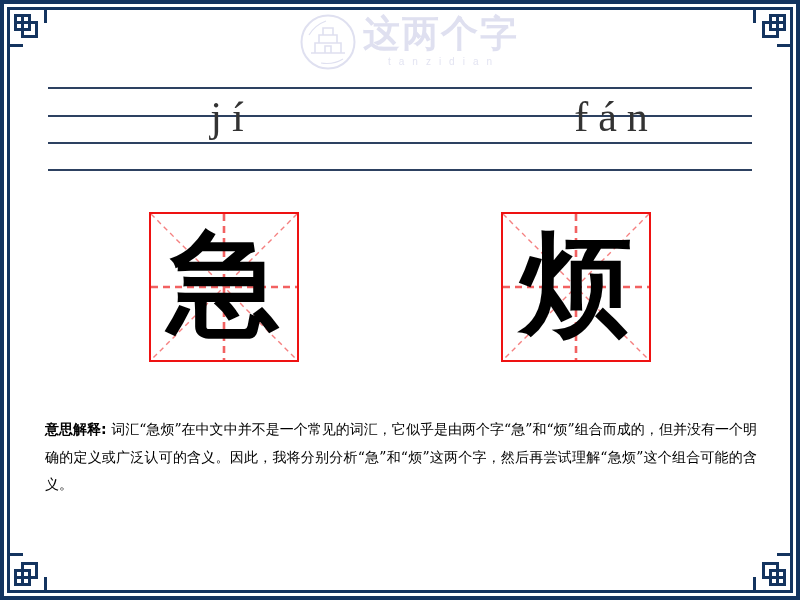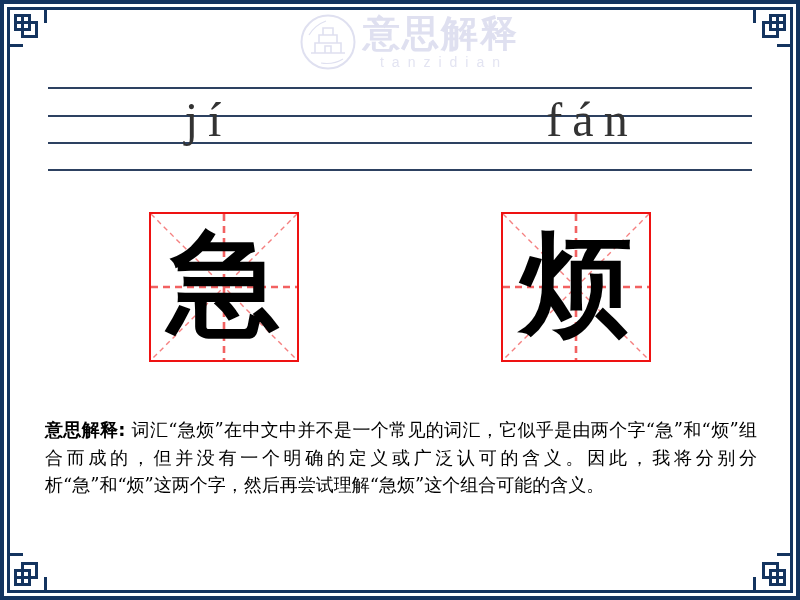--- a/index.html
+++ b/index.html
@@ -35,42 +35,42 @@
     position: absolute; left: 299px; top: 13px;
     display: flex; align-items: flex-start; gap: 6px;
   }
   .logo-text-col { display: flex; flex-direction: column; align-items: center; }
   .logo-title {
     font-size: 37px; font-weight: bold; letter-spacing: 2px;
     color: #dfe0f0; line-height: 42px; white-space: nowrap;
     font-family: "Liberation Serif", serif;
   }
   .logo-sub {
-    font-size: 14px; letter-spacing: 8px; color: #e3e4f2;
+    font-size: 10px; letter-spacing: 8px; color: #e3e4f2;
     line-height: 12px; margin-top: 1px; padding-left: 6px; white-space: nowrap;
   }
 
   
   .staff {
     position: absolute; left: 48px; top: 87px; width: 704px; height: 84px;
   }
   .staff-line {
     position: absolute; left: 0; width: 100%; height: 2px; background: #2d4161;
   }
   .staff-line.l1 { top: 0; }
   .staff-line.l2 { top: 28px; }
   .staff-line.l3 { top: 55px; }
   .staff-line.l4 { top: 82px; }
 
   .pinyin {
     position: absolute; top: 96px;
     transform: translateX(-50%);
     font-family: "Liberation Serif", serif;
-    font-size: 48px; line-height: 1; color: #333333;
-    letter-spacing: 10px; white-space: nowrap;
+    font-size: 42px; line-height: 1; color: #333333;
+    letter-spacing: 10px; white-space: nowrap; margin-left: 24px;
   }
   .pinyin.p1 { left: 208px; }
   .pinyin.p2 { left: 592px; }
 
   
   .hanzi-box {
     position: absolute; top: 212px; width: 150px; height: 150px;
     border: 2px solid #ee1212; background: #ffffff;
   }
   .hanzi-box.b1 { left: 149px; }
@@ -81,21 +81,21 @@
     display: flex; align-items: center; justify-content: center;
     font-family: "DejaVu Serif", "Liberation Serif", serif;
     font-weight: 900; font-size: 112px; color: #000000;
     padding-bottom: 6px;
   }
 
   
   .definition {
     position: absolute; left: 45px; top: 416px; width: 712px;
     font-family: "DejaVu Serif", "Liberation Serif", serif;
-    font-size: 18px; line-height: 27.5px; color: #000000;
+    font-size: 14px; line-height: 27.5px; color: #000000;
     text-align: justify;
   }
   .definition .label {
     font-weight: bold;
     font-family: "DejaVu Sans", "Liberation Sans", sans-serif;
   }
 </style>
 </head>
 <body>
 
@@ -143,21 +143,21 @@
   <svg width="58" height="58" viewBox="0 0 58 58">
     <g fill="none" stroke="#dfe0f0" stroke-width="2">
       <circle cx="29" cy="29" r="26.5"></circle>
       <path d="M12,40 H46 M16,40 V30 H42 V40 M20,30 V22 H38 V30 M24,22 V15 H34 V22" stroke-width="1.6"></path>
       <path d="M26,40 V33 H32 V40" stroke-width="1.6"></path>
       <path d="M10,22 Q16,12 27,8" stroke-width="1.2"></path>
       <path d="M44,46 Q34,52 22,50" stroke-width="1.2"></path>
     </g>
   </svg>
   <div class="logo-text-col">
-    <div class="logo-title">意思解释</div>
+    <div class="logo-title">这两个字</div>
     <div class="logo-sub">tanzidian</div>
   </div>
 </div>
 
 <div class="staff">
   <div class="staff-line l1"></div>
   <div class="staff-line l2"></div>
   <div class="staff-line l3"></div>
   <div class="staff-line l4"></div>
 </div>

